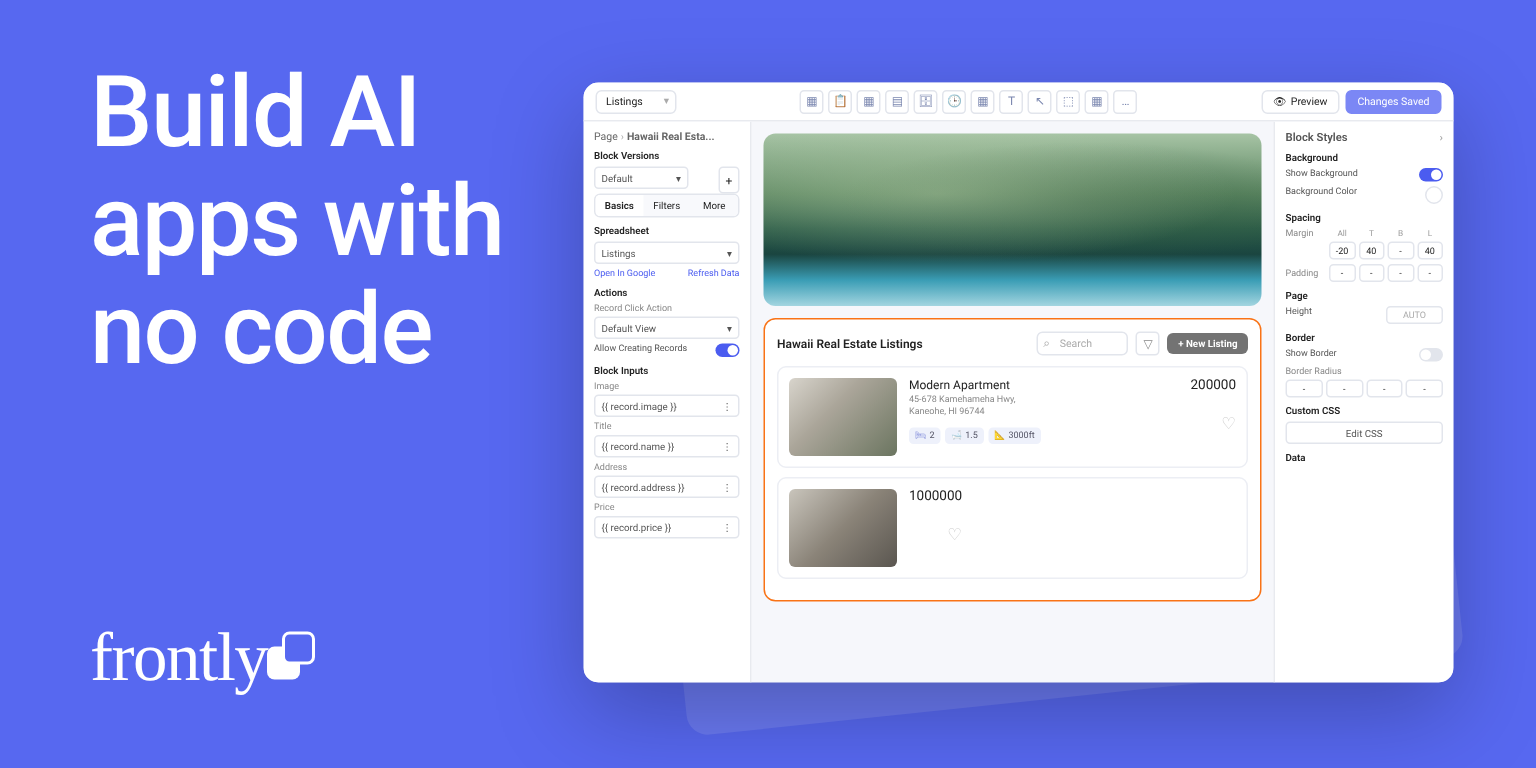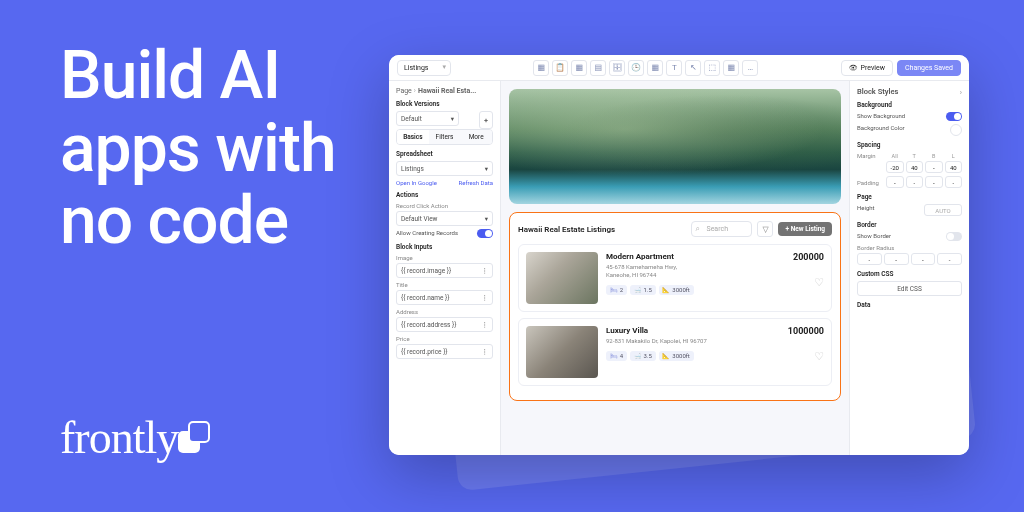--- a/index.html
+++ b/index.html
@@ -48,24 +48,24 @@
 .search{border:1px solid #e2e5ec;border-radius:4px;padding:3px 5px 3px 14px;font-size:7px;color:#aaa;width:61px;position:relative}
 .search::before{content:"⌕";position:absolute;left:3px;top:2px;font-size:8px}
 .sq-btn{width:16px;height:16px;border:1px solid #e2e5ec;border-radius:3px;display:flex;align-items:center;justify-content:center;font-size:8px;color:#888}
 .new-btn{background:#737373;color:#fff;border-radius:4px;padding:3px 7px;font-size:6.5px;font-weight:700}
 .new-btn::before{content:"+ "}
 .card{display:flex;gap:8px;align-items:flex-start;padding:7px;border:1px solid #eceef4;border-radius:6px;margin-bottom:6px}
 .thumb{width:72px;height:52px;border-radius:4px;flex-shrink:0}
 .thumb.a{background:linear-gradient(135deg,#d8d4cc 0%,#aaa599 40%,#6b7560 100%)}
 .thumb.b{background:linear-gradient(135deg,#c9c5bc 0%,#8a8378 50%,#5a5650 100%)}
 .card-mid{flex:1}
-.card-title{font-weight:700;font-size:8px;margin-bottom:2px}
+.card-title{font-weight:400;font-size:8px;margin-bottom:2px}
 .card-sub{font-size:6px;color:#888;line-height:1.3}
 .card-right{text-align:right}
-.price{font-weight:700;font-size:9px;margin-bottom:14px}
+.price{font-weight:400;font-size:9px;margin-bottom:14px}
 .chips{display:flex;gap:3px;margin-top:6px}
 .chip{background:#eef1fb;border-radius:3px;padding:1.5px 4px;font-size:6px;display:flex;align-items:center;gap:2px;color:#556}
 .chip::before{font-size:6px;color:#7a85d8}
 .chip.bed::before{content:"🛏"}
 .chip.bath::before{content:"🛁"}
 .chip.sz::before{content:"📐"}
 .heart{color:#ccc;font-size:11px;margin-left:6px}
 .right{width:120px;background:#fff;border-left:1px solid #e8eaef;padding:6px 7px;overflow:hidden}
 .swatch{width:12px;height:12px;border:1px solid #e2e5ec;border-radius:50%}
 .sp-grid{display:grid;grid-template-columns:repeat(4,1fr);gap:2px;margin-bottom:3px}
@@ -197,29 +197,20 @@
       <span class="chip sz">3000ft</span>
     </div>
   </div>
   <div class="card-right">
     <div class="price">200000</div>
     <div class="heart">♡</div>
   </div>
             </div>
             <div class="card">
               <div class="thumb b"></div>
-  <div class="card-mid">
-    <div class="card-title">Luxury Villa</div>
-    <div class="card-sub">92-831 Makakilo Dr, Kapolei, HI 96707</div>
-    <div class="chips">
-      <span class="chip bed">4</span>
-      <span class="chip bath">3.5</span>
-      <span class="chip sz">3000ft</span>
-    </div>
-  </div>
   <div class="card-right">
     <div class="price">1000000</div>
     <div class="heart">♡</div>
   </div>
             </div>
           </div>
       </div>
     </div>
 
     <div class="right">

